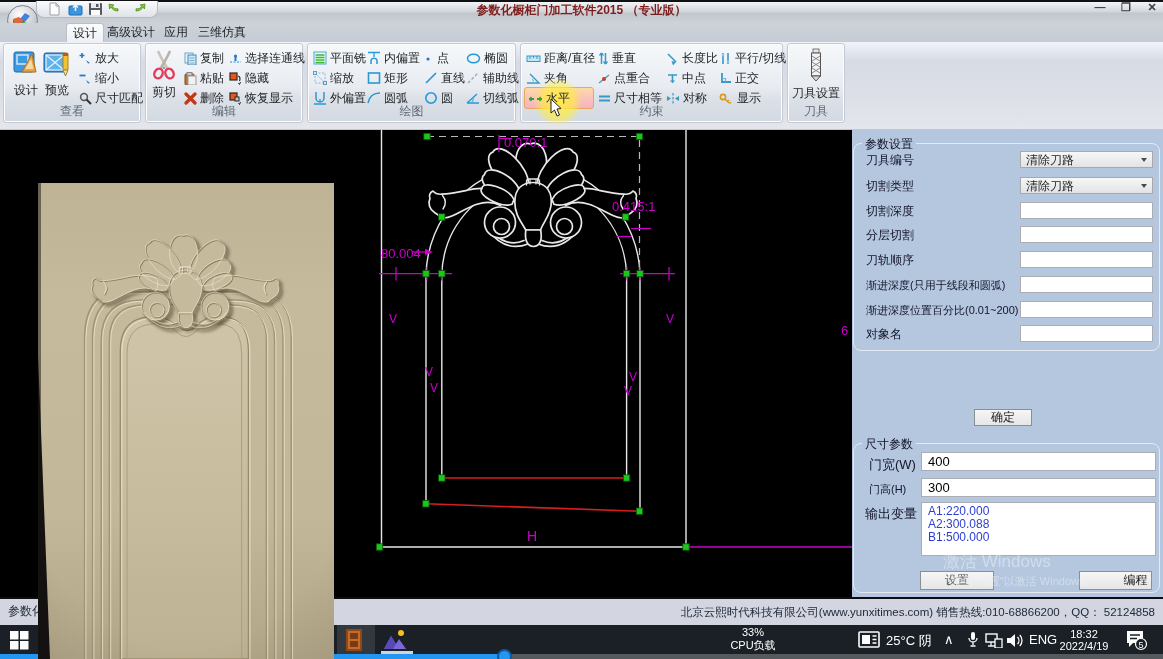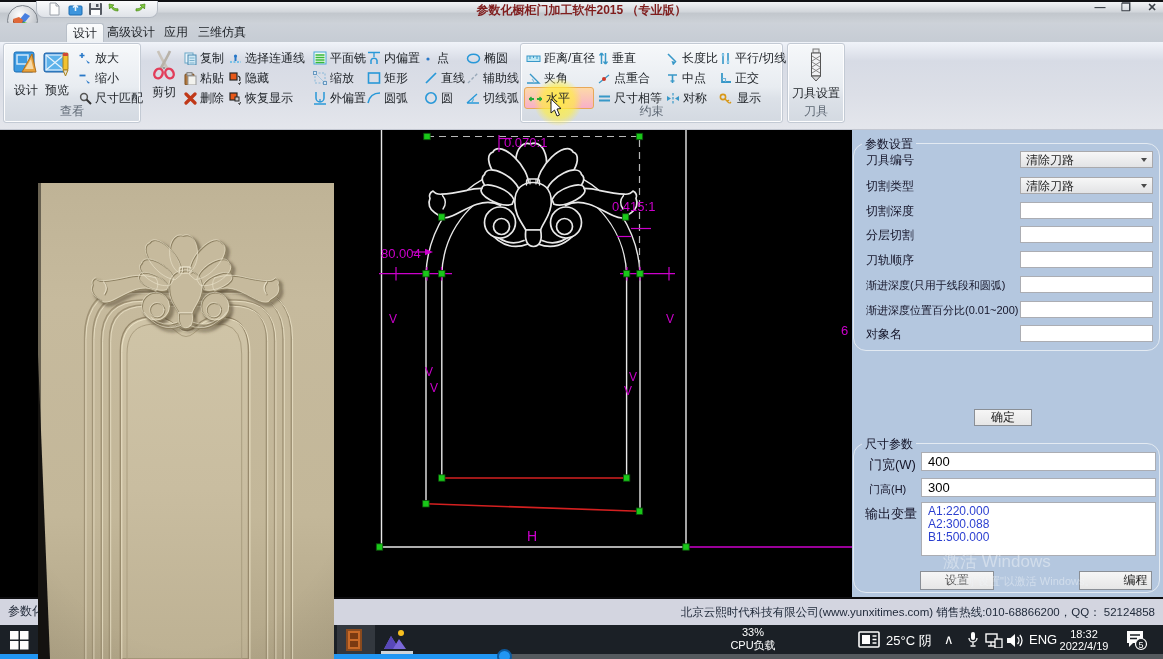--- a/index.html
+++ b/index.html
@@ -18,21 +18,21 @@
 .tab.active { background:linear-gradient(#fbfcfd,#eef1f4); border:1px solid #b9c0c9; border-bottom:none; border-radius:3px 3px 0 0; font-weight:normal; }
 
 #ribbon { left:0; top:42px; width:1163px; height:88px; background:linear-gradient(#f0f3f9 0%, #d7dbe5 22%, #dcdfe7 60%, #e4e6ec 100%); border-bottom:1px solid #c3c7d1; }
 .group { position:absolute; top:1px; height:80px; background:linear-gradient(#f6f8fa 0%, #e8ecf1 55%, #dce1e8 70%, #d3d9e1 100%); border:1px solid #c3cad4; border-radius:3px; box-shadow:inset 0 0 0 1px #fdfdfe; }
 .glabel { position:absolute; bottom:2px; left:0; width:100%; text-align:center; font-size:12px; color:#5d6773; }
 .bigbtn { position:absolute; text-align:center; font-size:12px; color:#1d2126; }
 .srow { position:absolute; height:18px; font-size:12px; color:#1d2126; line-height:18px; white-space:nowrap; }
 .srow svg, .srow span.ic { vertical-align:-3px; margin-right:3px; }
 
 #rpanel { left:852px; top:130px; width:311px; height:467px; background:#b4c7df; }
-.gbox { position:absolute; border:1px solid #e3eaf2; border-radius:13px; }
+.gbox { position:absolute; border:1px solid #e3eaf2; border-radius:8px; }
 .gbox .cap { position:absolute; top:-8px; left:8px; background:#b4c7df; padding:0 3px; font-size:12px; color:#141428; }
 .plabel { position:absolute; font-size:12px; color:#141428; white-space:nowrap; }
 .pinput { position:absolute; background:#fff; border:1px solid #abadb3; }
 .pselect { position:absolute; background:linear-gradient(#f7f7f7,#e2e3e5); border:1px solid #a9a9ac; font-size:12px; color:#222; }
 .pselect .chev { position:absolute; right:5px; top:6px; width:0; height:0; border-left:3.5px solid transparent; border-right:3.5px solid transparent; border-top:4px solid #4a4a4a; }
 .btn { position:absolute; background:linear-gradient(#f6f6f6,#e6e6e6); border:1px solid #8a8f96; font-size:12px; color:#222; text-align:center; }
 
 #statusbar { left:0; top:597px; width:1163px; height:28px; background:#d3d5e0; border-top:2px solid #0d0d0f; }
 #taskbar { left:0; top:625px; width:1163px; height:29px; background:#1b2026; }
 #seekbar { left:0; top:654px; width:1163px; height:5px; background:#555a5e; }
@@ -87,20 +87,26 @@
 
 <div class="abs" id="tabrow"></div>
 <div class="tab active" style="left:66px;top:23px;width:38px;">设计</div>
 <div class="tab" style="left:105px;top:23px;width:52px;">高级设计</div>
 <div class="tab" style="left:159px;top:23px;width:34px;">应用</div>
 <div class="tab" style="left:195px;top:23px;width:54px;">三维仿真</div>
 
 <div class="abs" id="ribbon">
   <div class="group" style="left:3px;width:138px;">
       <div class="glabel">查看</div>
+    </div>
+  <div class="group" style="left:145px;width:158px;">
+      <div class="glabel">编辑</div>
+    </div>
+  <div class="group" style="left:307px;width:209px;">
+      <div class="glabel">绘图</div>
     </div>
   <div class="group" style="left:520px;width:263px;">
       <div class="glabel">约束</div>
     </div>
   <div class="group" style="left:787px;width:58px;">
       <div class="glabel">刀具</div>
     </div>
   <div id="ribbonitems">
 
   <div class="bigbtn" style="left:12px;top:8px;width:28px;">

